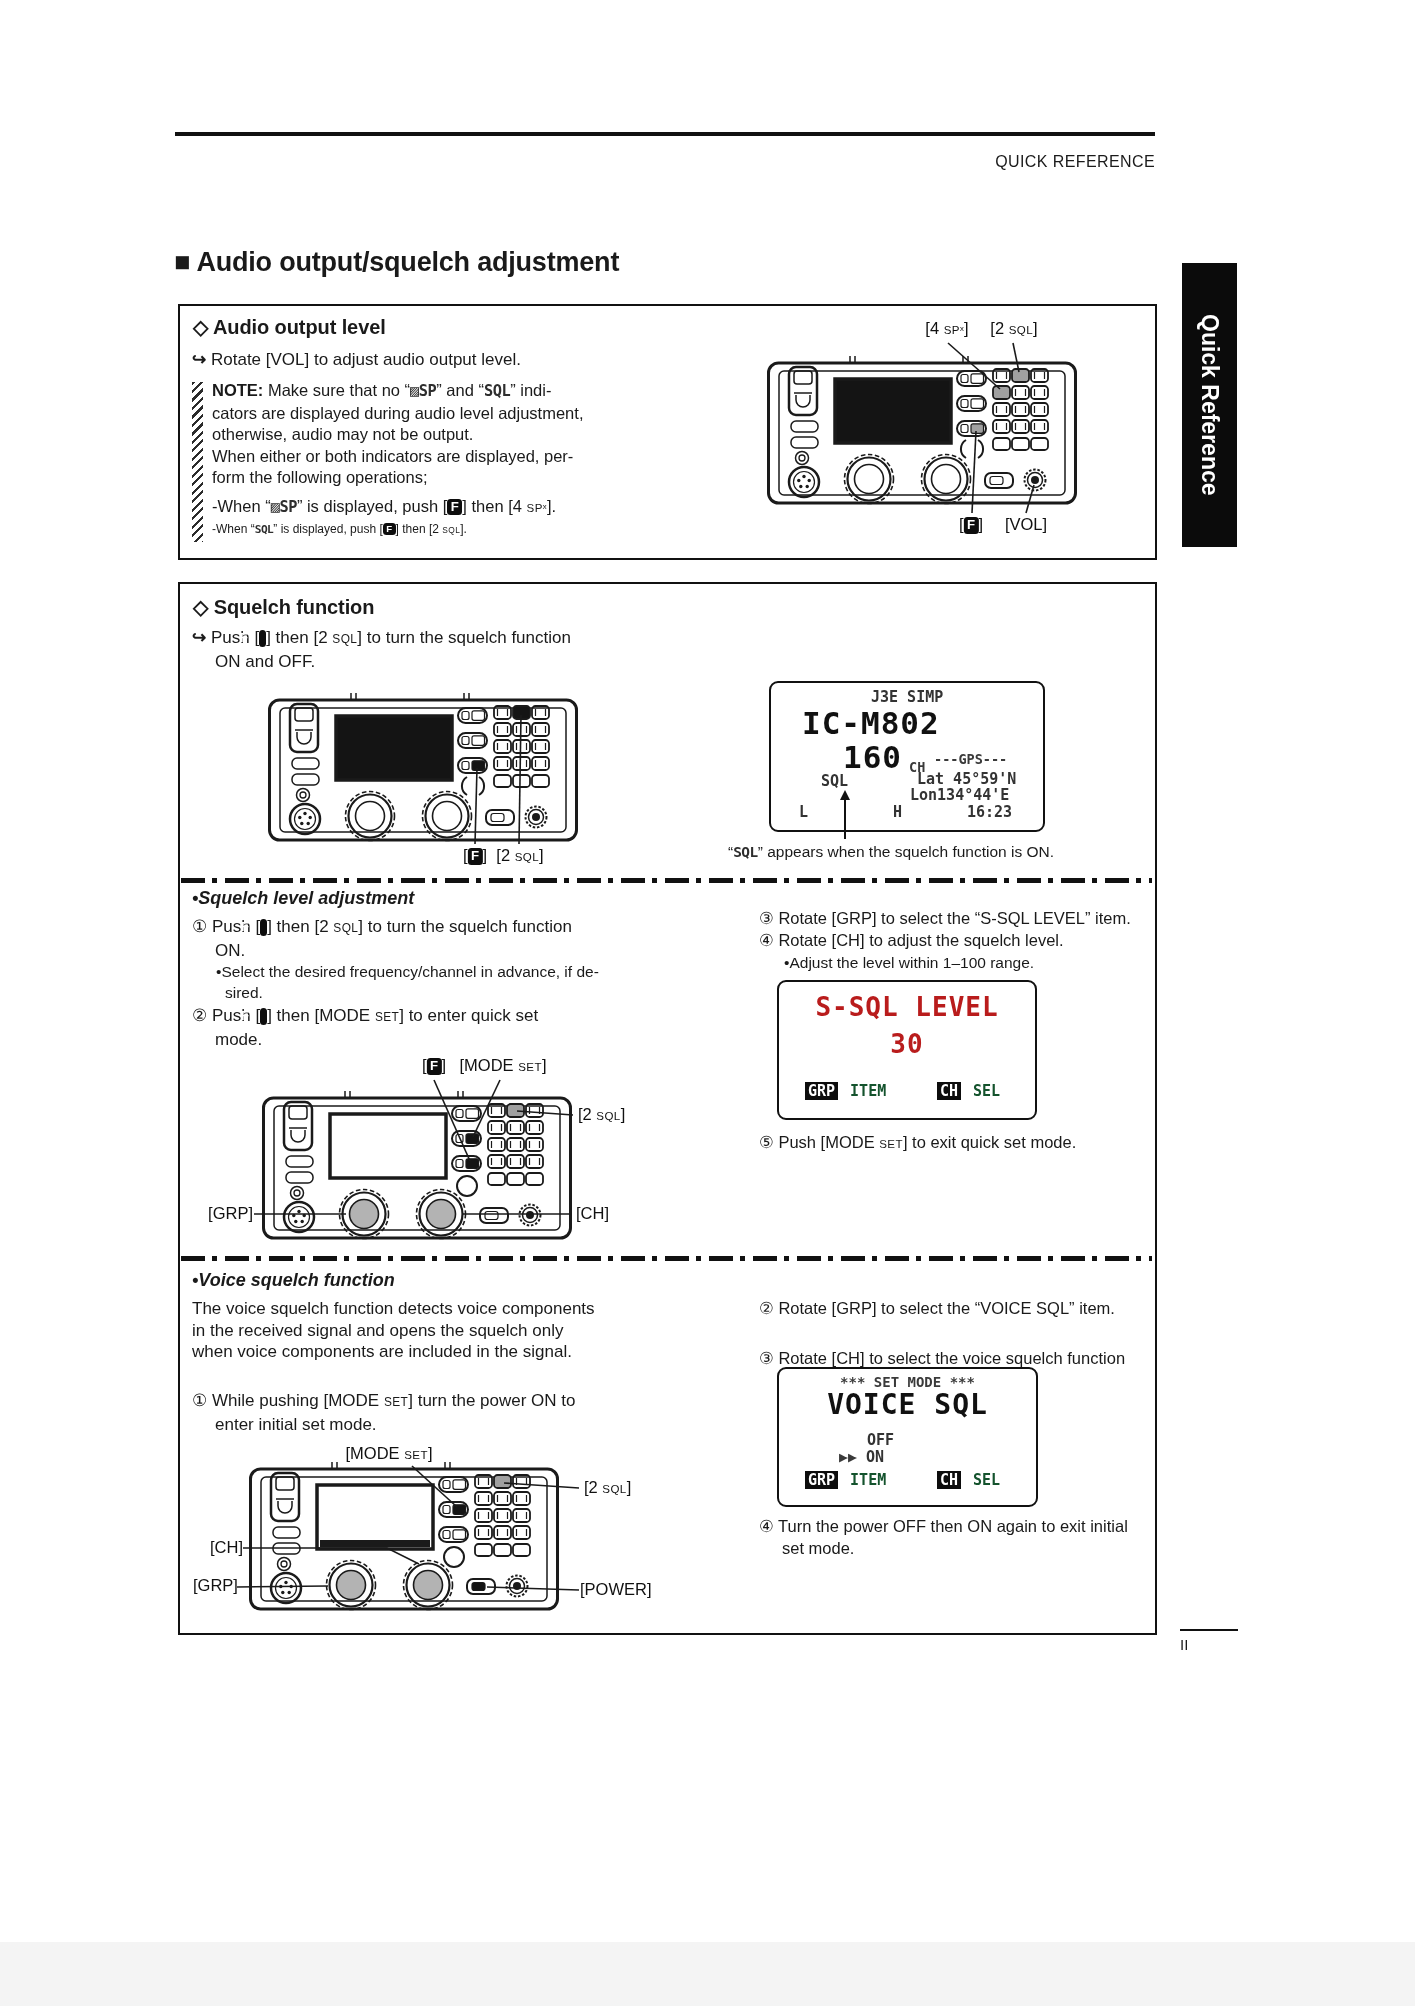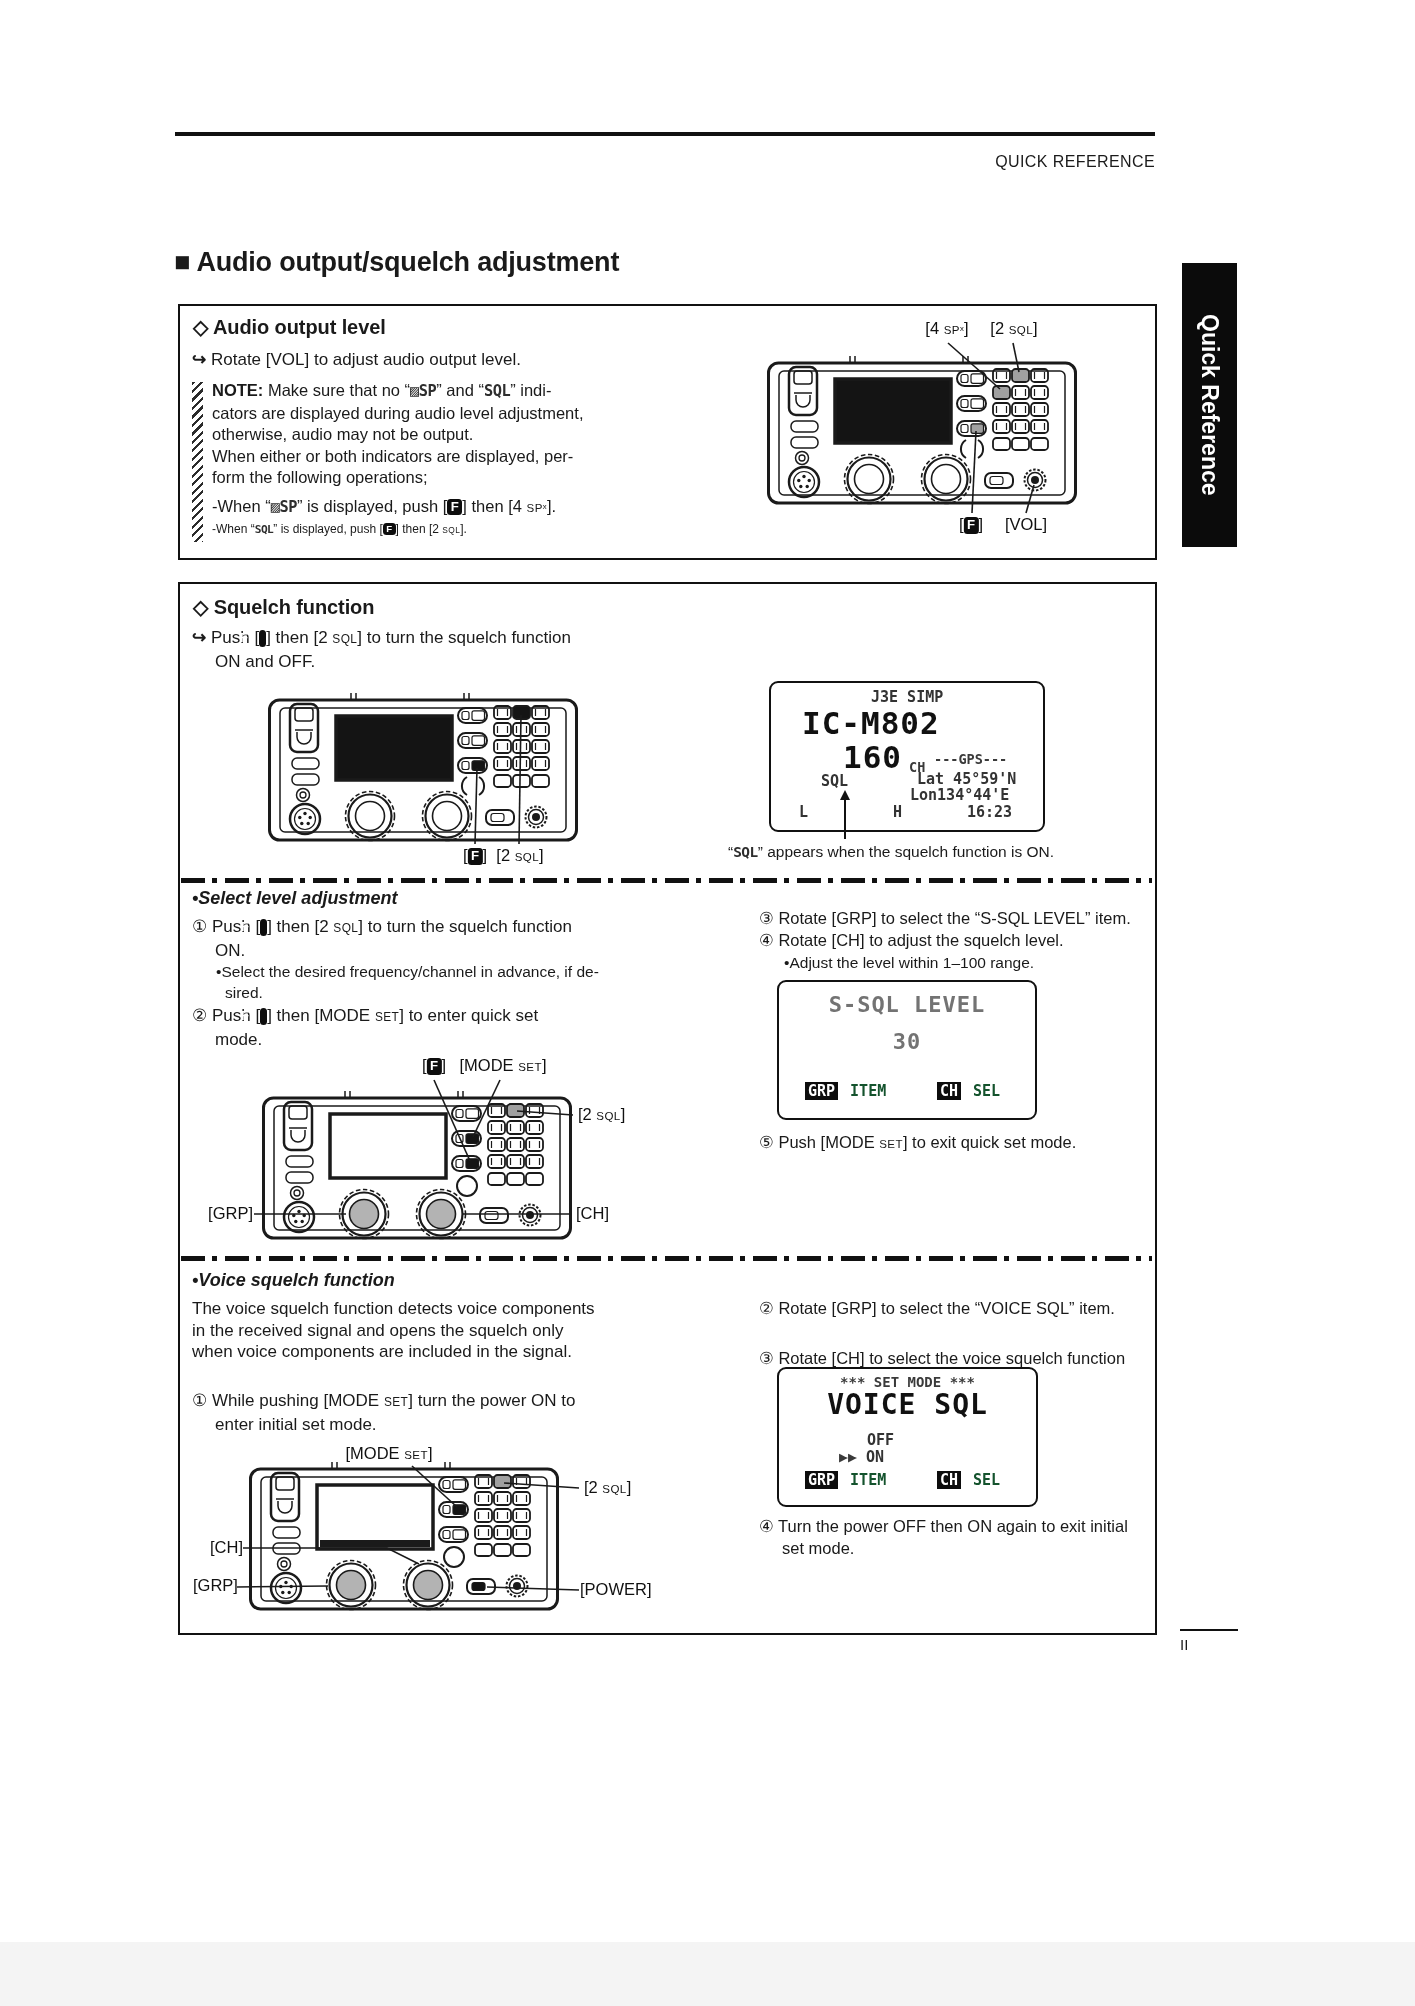--- a/index.html
+++ b/index.html
@@ -45,21 +45,21 @@
   .fig{position:absolute;}
   .fig svg{position:absolute;left:0;top:0;}
   .fig-label{position:absolute;font-size:16.5px;white-space:nowrap;color:#111;}
   .lbl-c{transform:translateX(-50%);}
   .lbl-r{text-align:right;}
   
   .lcd{position:absolute;border:2.5px solid #111;border-radius:9px;background:#fff;
        font-family:"DejaVu Sans Mono",monospace;font-weight:bold;color:#222;}
   .lcd .abs{white-space:nowrap;}
   .lcd-big{font-size:31px;letter-spacing:1px;color:#111;}
-  .lcd-med{font-size:22px;letter-spacing:1px;color:#737373;}
+  .lcd-med{font-size:26px;letter-spacing:1px;color:#b91c1c;}
   .lcd-sm{font-size:15px;color:#333;}
   .lcd-xs{font-size:13.5px;color:#3a3a3a;}
   .ctr{left:0;right:0;text-align:center;}
   .sk-inv{background:#0d0d0d;color:#fff;padding:0 3px;}
   .sk-txt{color:#14532d;padding-left:12px;}
   
   #sql-arrow-line{width:2px;background:#111;}
   #sql-arrow-head{width:0;height:0;border-left:5px solid transparent;border-right:5px solid transparent;border-bottom:10px solid #111;}
 </style>
 </head>
@@ -267,21 +267,21 @@
       <div class="abs lcd-sm" style="left:28px;top:120px;">L</div>
       <div class="abs lcd-sm" style="left:122px;top:120px;">H</div>
       <div class="abs lcd-sm" style="left:196px;top:120px;">16:23</div>
     </div>
     <div id="sql-arrow-head" class="abs" style="left:660px;top:206px;"></div>
     <div id="sql-arrow-line" class="abs" style="left:664px;top:215px;height:40px;"></div>
     <div class="abs body-sm nowrap" style="left:548px;top:257px;font-size:15.5px;"><span>“</span><span class="sg-lcd">SQL</span><span>” appears when the squelch function is ON.</span></div>
 
     <div class="abs divider" style="left:1px;top:294px;width:971px;"></div>
 
-    <div class="abs h-bullet" style="left:12px;top:304px;">•Select level adjustment</div>
+    <div class="abs h-bullet" style="left:12px;top:304px;">•Squelch level adjustment</div>
     <div class="abs" style="left:12px;top:332px;width:535px;">
       <div class="body-txt prew step"><span>① Push [</span><span class="sg-fkey">F</span><span>] then [2 </span><span class="sg-sc">SQL</span><span>] to turn the squelch function
 ON.</span></div>
       <div class="body-sm prew subnote">•Select the desired frequency/channel in advance, if de-
 sired.</div>
       <div class="body-txt prew step" style="margin-top:2px;"><span>② Push [</span><span class="sg-fkey">F</span><span>] then [MODE </span><span class="sg-sc">SET</span><span>] to enter quick set
 mode.</span></div>
     </div>
 
     <div id="fig3" class="fig" style="left:17px;top:468px;width:435px;height:200px;">

